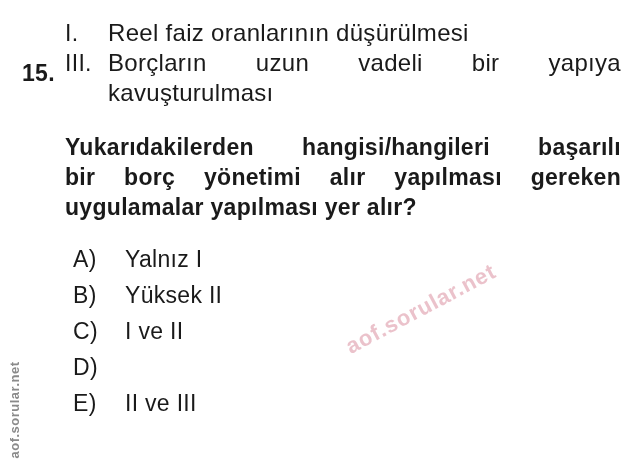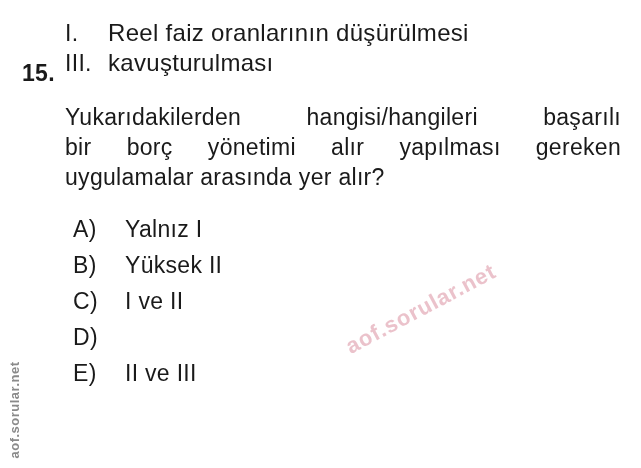--- a/index.html
+++ b/index.html
@@ -81,21 +81,21 @@
     letter-spacing: 0.3px;
   }
   .line.just {
     text-align: justify;
     text-align-last: justify;
   }
 
   .stem {
     margin-top: 24px;
     font-size: 23px;
-    font-weight: normal;
+    font-weight: bold;
     line-height: 30px;
     letter-spacing: 0.3px;
   }
   .stem .line.just {
     text-align: justify;
     text-align-last: justify;
   }
 
   .options {
     margin-top: 19px;
@@ -136,30 +136,31 @@
         <span class="roman-label">I.</span>
         <div class="roman-text">
           <div class="line">Reel faiz oranlarının düşürülmesi</div>
         </div>
       </div>
 
 
       <div class="roman-item">
         <span class="roman-label">III.</span>
         <div class="roman-text">
+          <div class="line just">Borçların uzun vadeli bir yapıya</div>
           <div class="line">kavuşturulması</div>
         </div>
       </div>
 
     </div>
 
     <div class="stem">
       <div class="line just">Yukarıdakilerden hangisi/hangileri başarılı</div>
       <div class="line just">bir borç yönetimi alır yapılması gereken</div>
-      <div class="line">uygulamalar arasında yer alır?</div>
+      <div class="line">uygulamalar yapılması yer alır?</div>
     </div>
 
     <div class="options">
 
       <div class="option">
         <span class="opt-letter">A)</span>
         <span class="opt-text">Yalnız I</span>
       </div>
 
       <div class="option">

